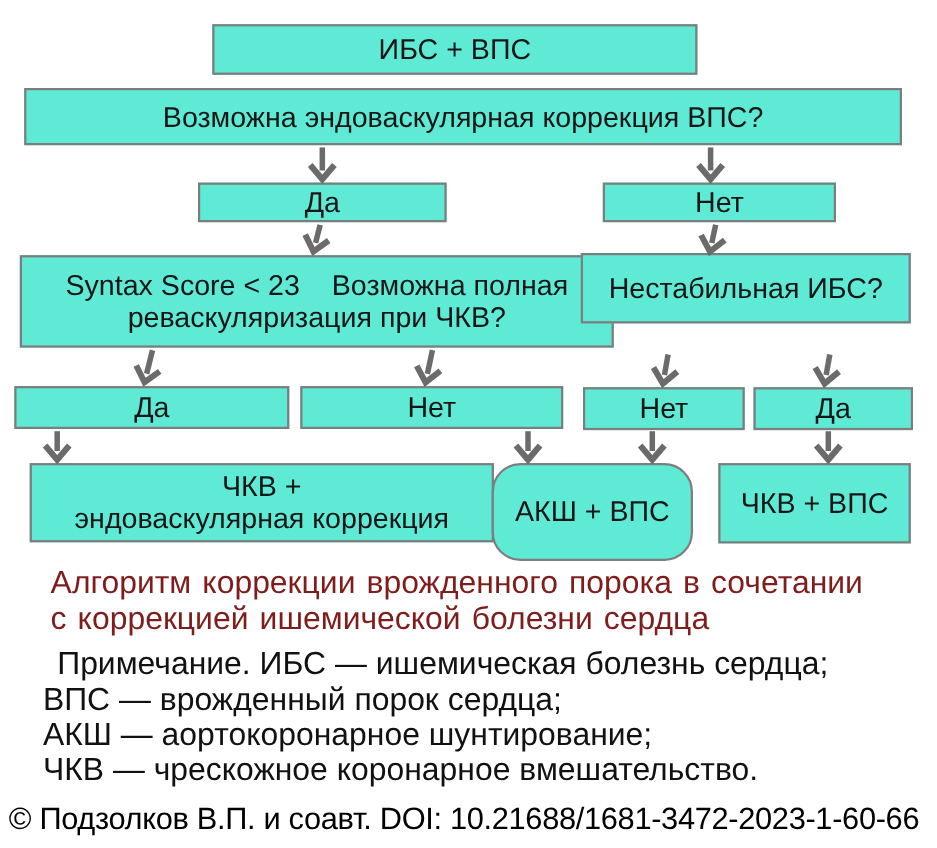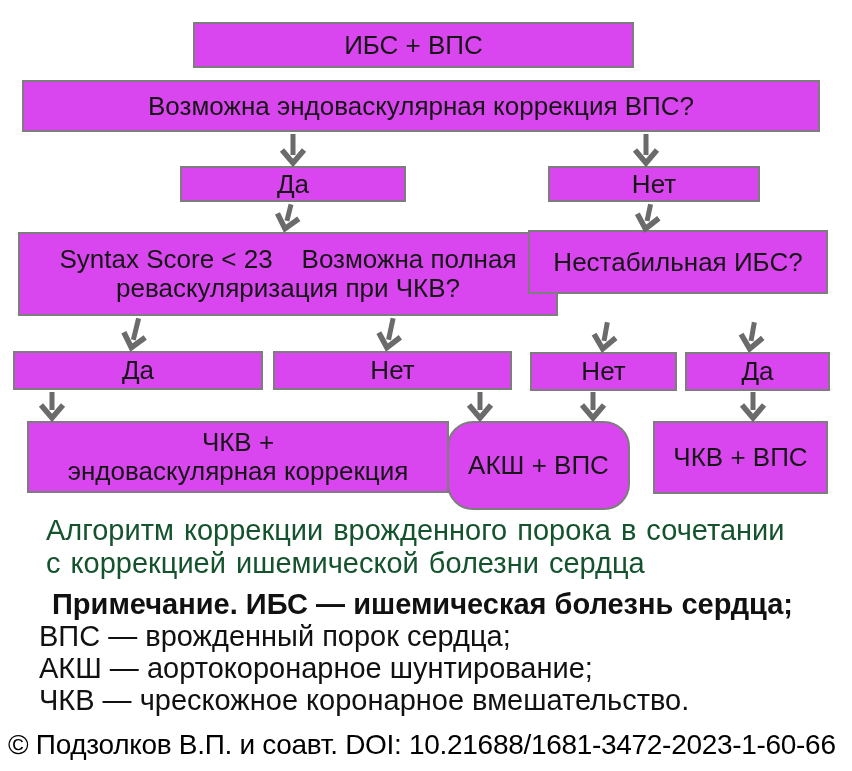--- a/index.html
+++ b/index.html
@@ -2,35 +2,35 @@
 <html><head>
 <meta charset="utf-8">
 <style>
   html,body{margin:0;padding:0;background:#ffffff;}
   .canvas{
     position:relative;width:852px;height:771px;background:#ffffff;overflow:hidden;
     font-family:"Liberation Sans", sans-serif;color:#161616;
   }
   .node{
     position:absolute;box-sizing:border-box;
-    background:#d946ef;border:2px solid #7d7d7d;
+    background:#5eead4;border:2px solid #7d7d7d;
     display:flex;flex-direction:column;align-items:center;justify-content:center;
     font-size:26px;line-height:29px;text-align:center;color:#161616;
   }
   .node .pre{white-space:pre;}
   .arrows{position:absolute;left:0;top:0;width:852px;height:771px;pointer-events:none;}
   .caption{
     position:absolute;left:46px;top:514px;font-size:29px;line-height:33px;
-    word-spacing:2px;white-space:nowrap;color:#14532d;
+    word-spacing:2px;white-space:nowrap;color:#7f1d1d;
   }
   .notes{
     position:absolute;left:39px;top:588px;font-size:29px;line-height:32px;
     white-space:nowrap;color:#111111;
   }
-  .notes .note-line:first-child{padding-left:13px;font-weight:bold;}
+  .notes .note-line:first-child{padding-left:13px;}
   .credit{
     position:absolute;left:8px;top:729px;font-size:28px;white-space:nowrap;color:#000000;
     letter-spacing:-0.3px;
   }
   .credit .doi{border-bottom:2px solid #000;padding-bottom:13px;cursor:pointer;}
 </style>
 </head>
 <body>
 
 <div class="canvas">

